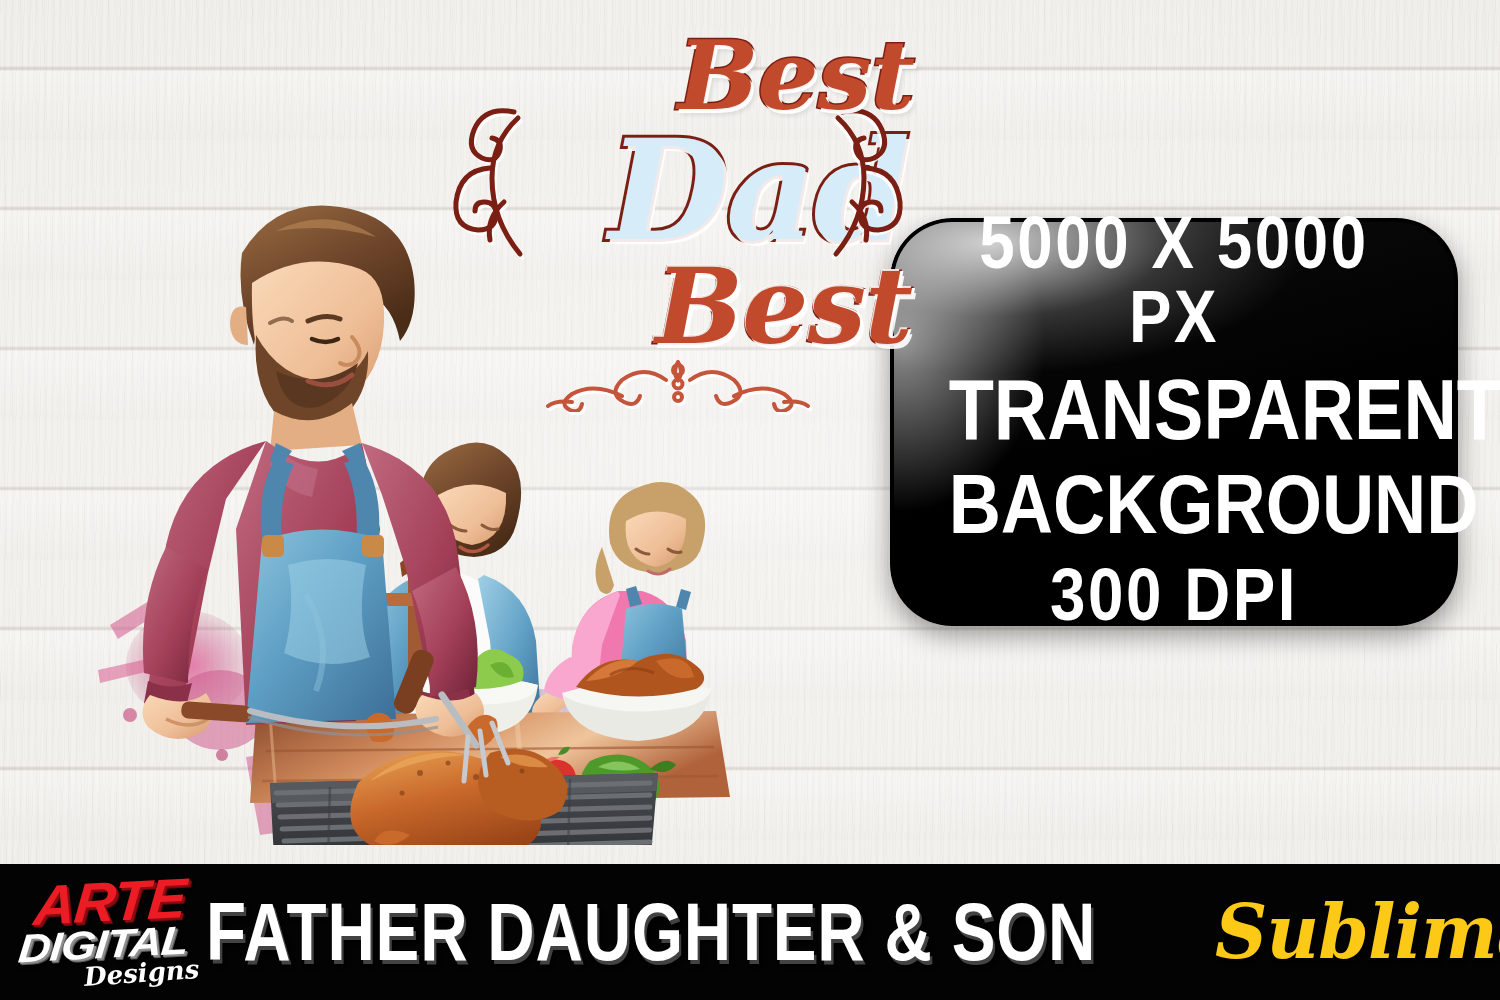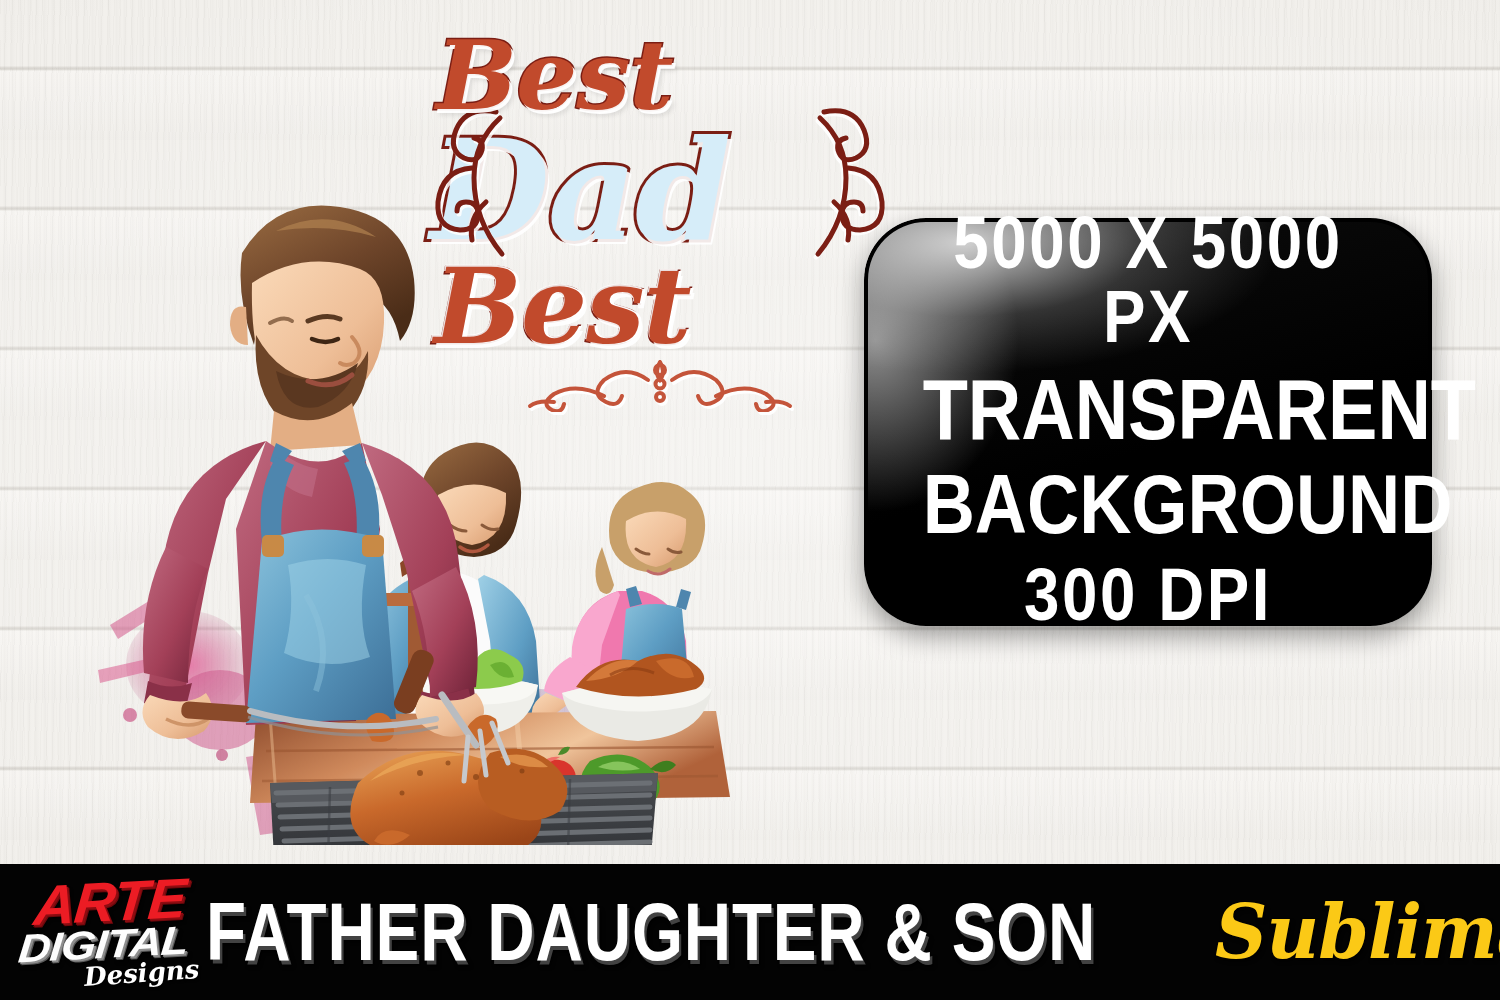--- a/index.html
+++ b/index.html
@@ -33,22 +33,22 @@
       repeating-linear-gradient(88deg, rgba(150,148,143,.04) 0 1px, rgba(255,255,255,0) 1px 11px);
     mix-blend-mode:multiply; opacity:.85;
   }
   .wood-vign{
     position:absolute; inset:0;
     background:radial-gradient(ellipse 120% 90% at 50% 45%, rgba(255,255,255,.35) 0%, rgba(255,255,255,0) 60%, rgba(120,118,112,.10) 100%);
   }
 
   
   .title-lockup{
-    position:absolute; left:430px; top:28px; width:460px; height:400px;
-    text-align:left;
+    position:absolute; left:448px; top:28px; width:460px; height:400px;
+    text-align:right;
   }
   .t-best{
     font-family:"DejaVu Serif", serif;
     font-weight:bold; font-style:italic;
     font-size:96px; line-height:96px;
     color:#C14A2C;
     letter-spacing:-1px;
     -webkit-text-stroke:3px #7B1E14;
     paint-order:stroke fill;
     text-shadow: 3px 4px 0 rgba(255,255,255,.95), 5px 6px 5px rgba(0,0,0,.10);
@@ -92,21 +92,21 @@
     filter:drop-shadow(2px 3px 0 rgba(255,255,255,.9));
   }
   .bottom-flourish svg{ width:100%; height:100%; display:block; }
 
   
   .illo{ position:absolute; left:70px; top:195px; width:720px; height:650px; }
   .illo svg{ width:100%; height:100%; display:block; }
 
   
   .spec-badge{
-    position:absolute; left:864px; top:218px; width:568px; height:408px;
+    position:absolute; left:890px; top:218px; width:568px; height:408px;
     border-radius:62px;
     background:
       radial-gradient(ellipse 120% 70% at 18% 6%, rgba(255,255,255,.78) 0%, rgba(255,255,255,.18) 26%, rgba(255,255,255,0) 46%),
       radial-gradient(ellipse 60% 100% at 2% 30%, rgba(255,255,255,.55) 0%, rgba(255,255,255,0) 42%),
       linear-gradient(165deg,#2a2a2a 0%, #080808 22%, #000 55%, #000 100%);
     box-shadow: 0 10px 26px rgba(0,0,0,.38), inset 0 0 0 4px #000;
     display:flex; flex-direction:column; align-items:center; justify-content:center;
     padding:16px 22px 22px;
   }
   .spec-line{

